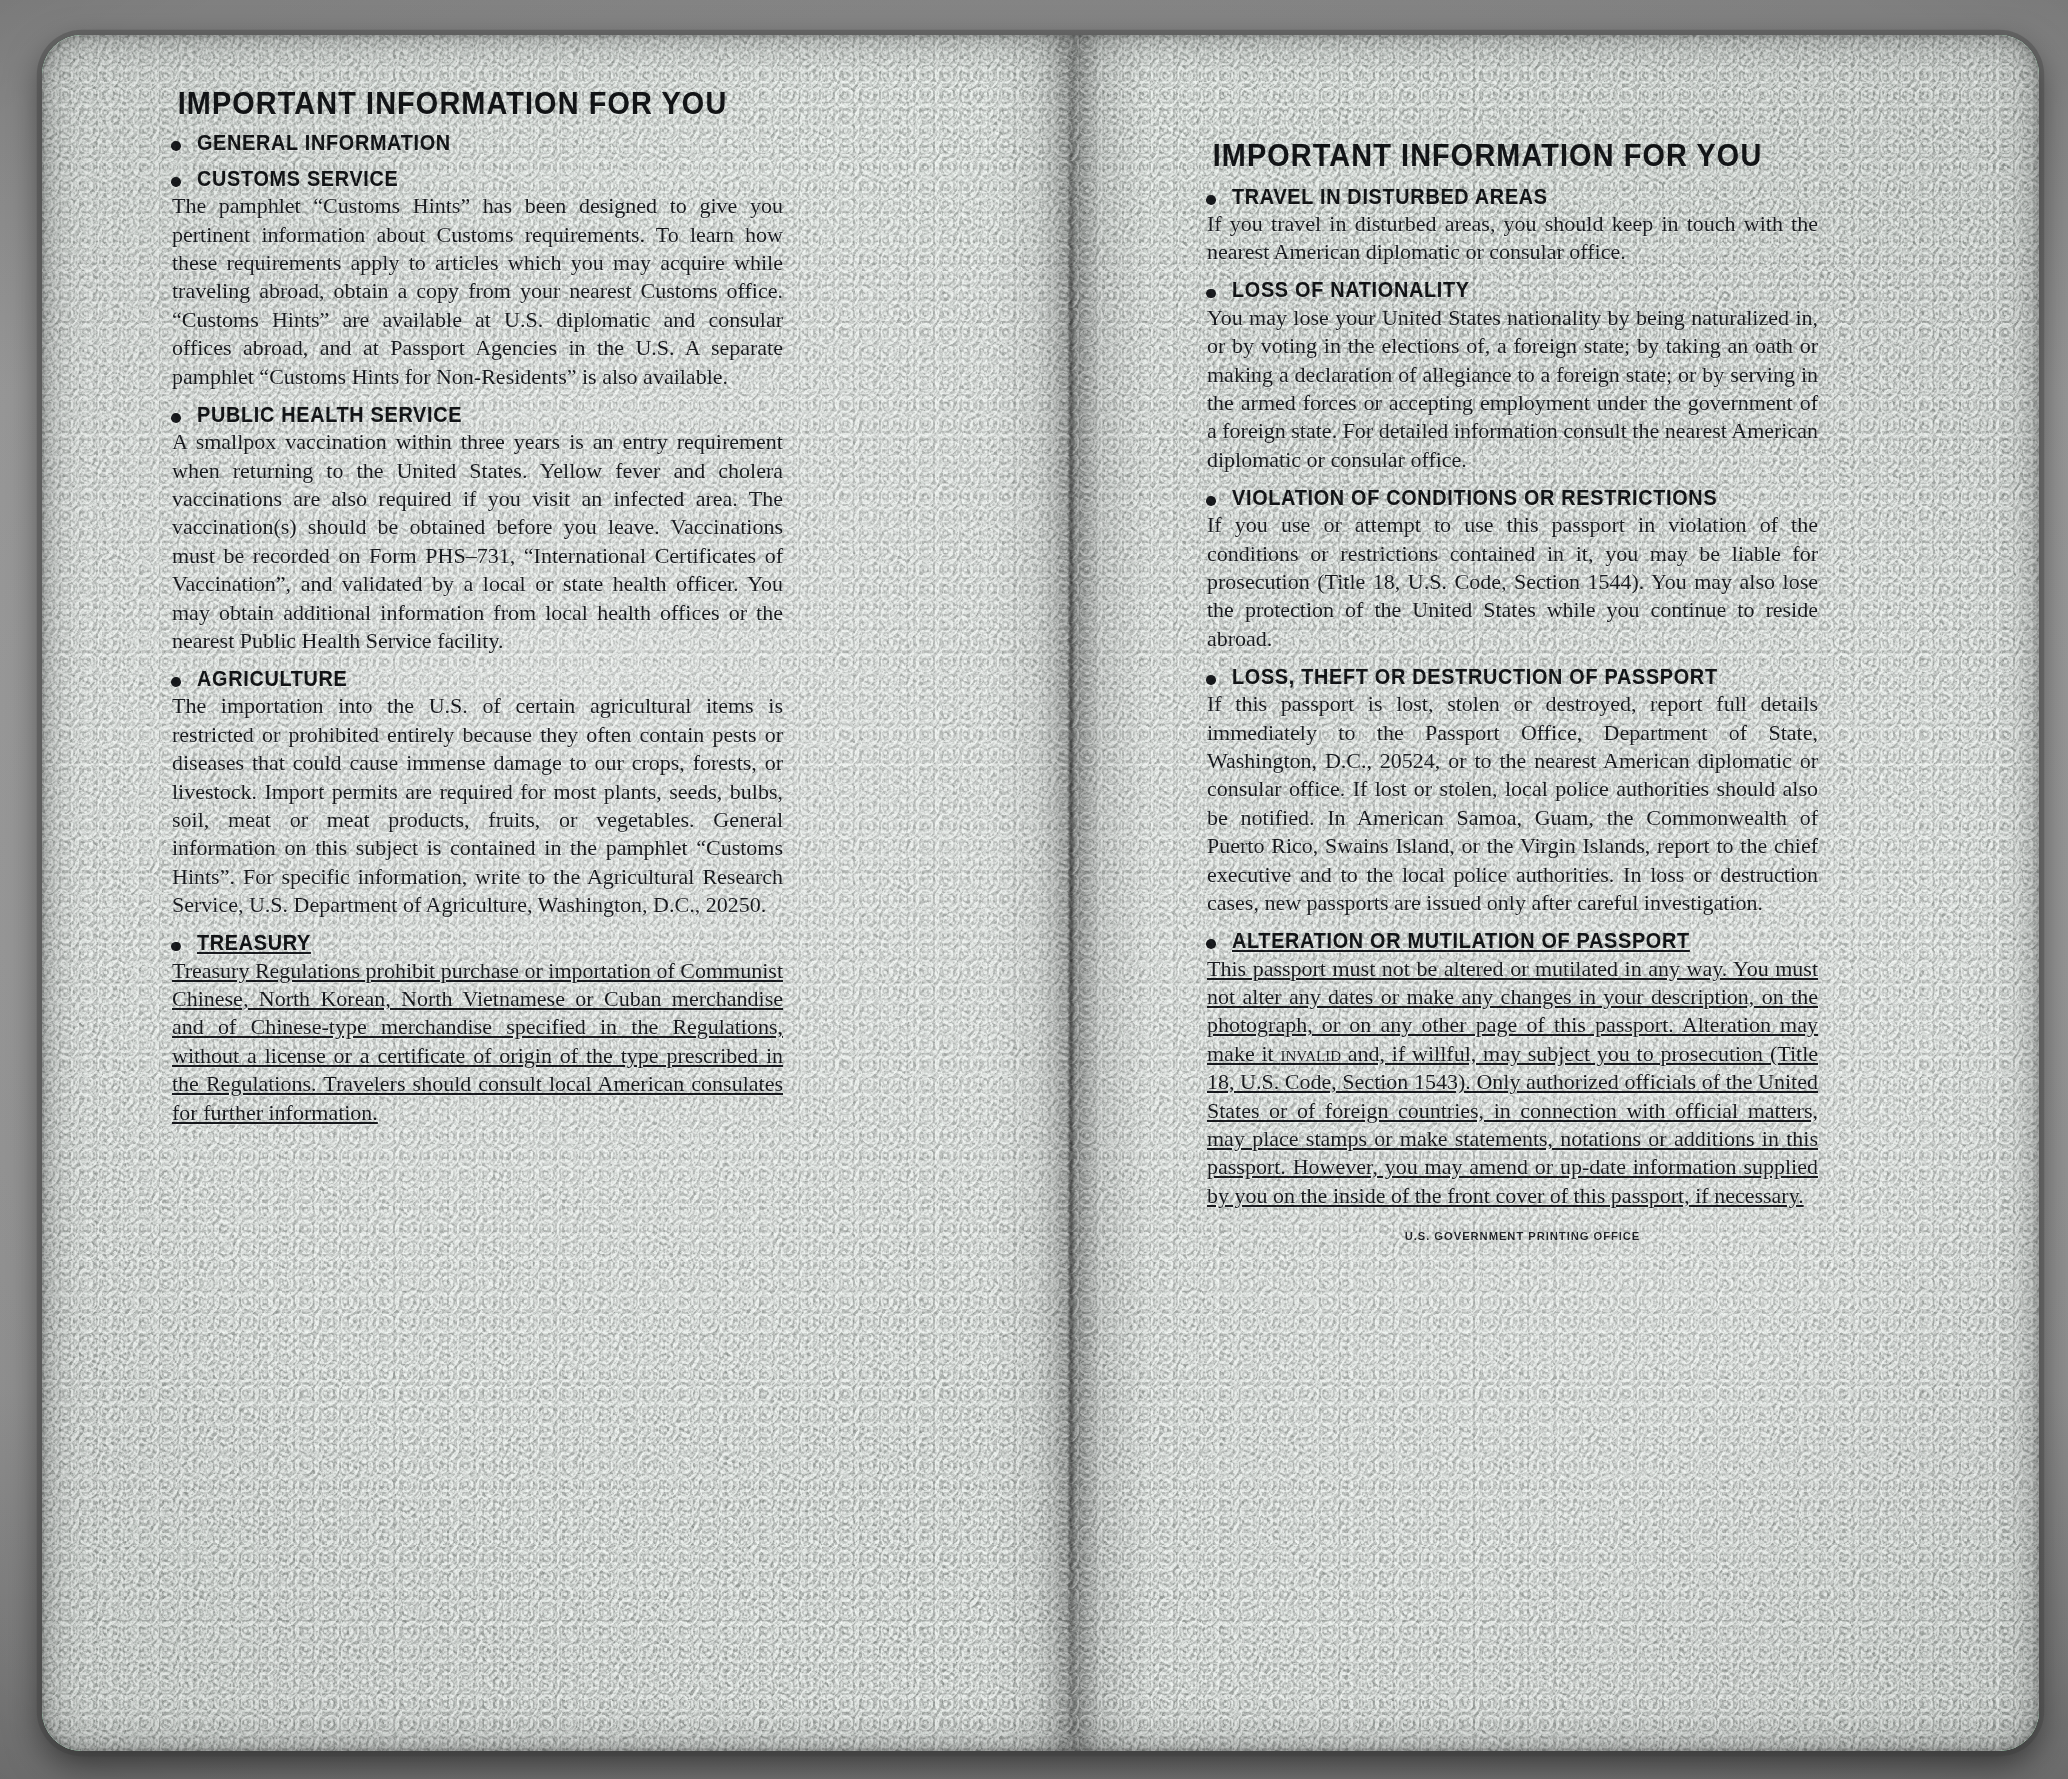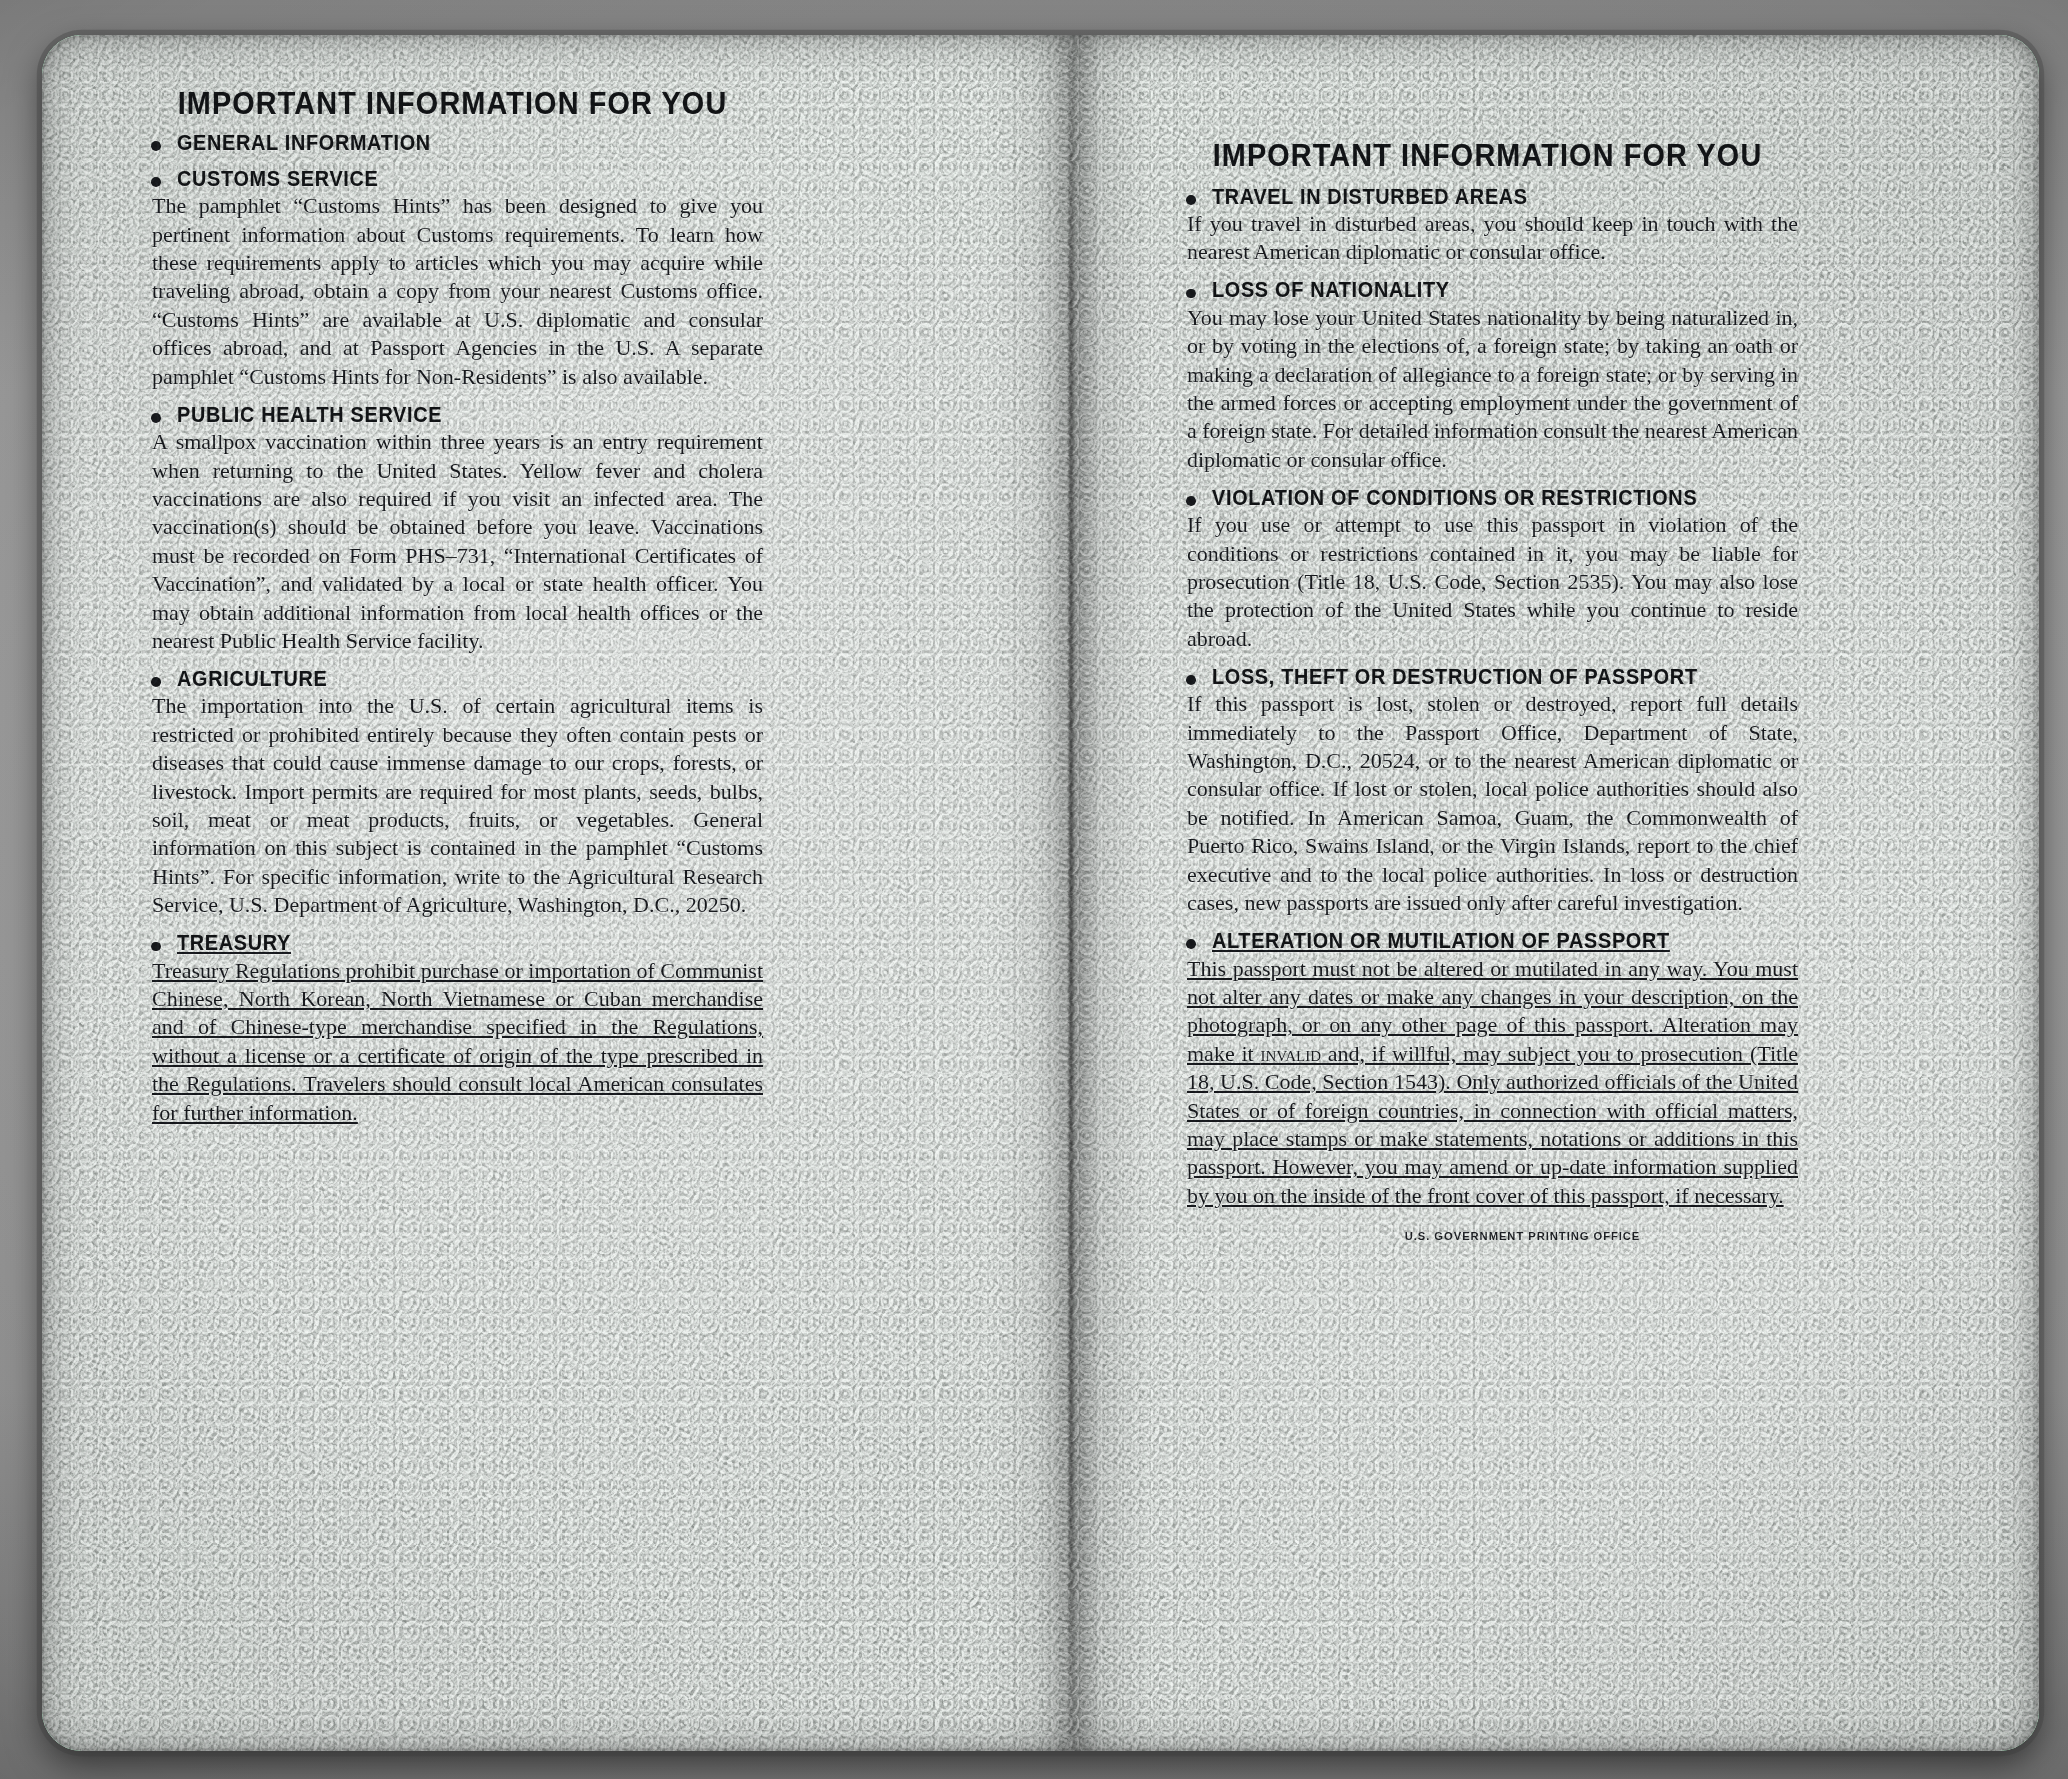--- a/index.html
+++ b/index.html
@@ -156,20 +156,21 @@
 
   ul.sections {
     list-style: none;
     margin: 0;
     padding: 0;
   }
   li.section {
     position: relative;
     padding-left: 30px;
     margin-bottom: 11.4px;
+    margin-left: 20px;
   }
   li.section:last-child { margin-bottom: 0; text-decoration: underline; }
 
   .bullet {
     position: absolute;
     left: 4.4px;
     top: 10.5px;
     width: 9.6px;
     height: 9.6px;
     border-radius: 50%;
@@ -319,21 +320,21 @@
 
           <li class="section">
             <span class="bullet"></span>
             <div class="section-head">LOSS OF NATIONALITY</div>
             <div class="section-body">You may lose your United States nationality by being naturalized in, or by voting in the elections of, a foreign state; by taking an oath or making a declaration of allegiance to a foreign state; or by serving in the armed forces or accepting employment under the government of a foreign state. For detailed information consult the nearest American diplomatic or consular office.</div>
           </li>
 
           <li class="section">
             <span class="bullet"></span>
             <div class="section-head">VIOLATION OF CONDITIONS OR RESTRICTIONS</div>
-            <div class="section-body">If you use or attempt to use this passport in violation of the conditions or restrictions contained in it, you may be liable for prosecution (Title 18, U.S. Code, Section 2535). You may also lose the protection of the United States while you continue to reside abroad.</div>
+            <div class="section-body">If you use or attempt to use this passport in violation of the conditions or restrictions contained in it, you may be liable for prosecution (Title 18, U.S. Code, Section 1544). You may also lose the protection of the United States while you continue to reside abroad.</div>
           </li>
 
           <li class="section">
             <span class="bullet"></span>
             <div class="section-head">LOSS, THEFT OR DESTRUCTION OF PASSPORT</div>
             <div class="section-body">If this passport is lost, stolen or destroyed, report full details immediately to the Passport Office, Department of State, Washington, D.C., 20524, or to the nearest American diplomatic or consular office. If lost or stolen, local police authorities should also be notified. In American Samoa, Guam, the Commonwealth of Puerto Rico, Swains Island, or the Virgin Islands, report to the chief executive and to the local police authorities. In loss or destruction cases, new passports are issued only after careful investigation.</div>
           </li>
 
           <li class="section">
             <span class="bullet"></span>

